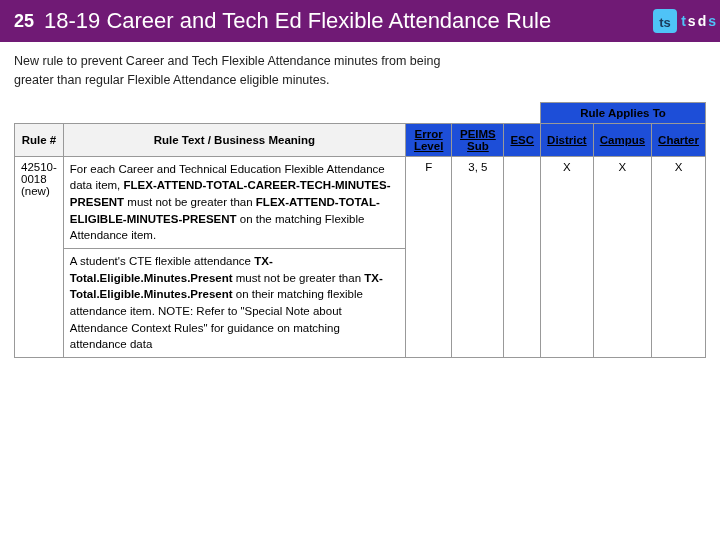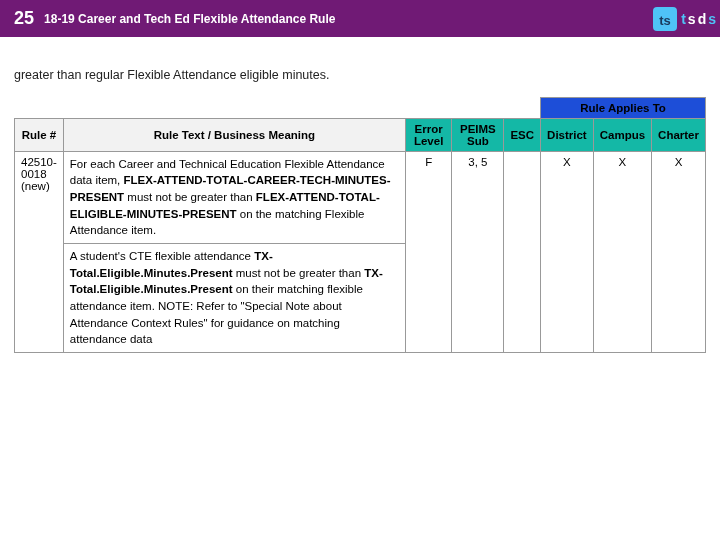--- a/index.html
+++ b/index.html
@@ -20,22 +20,22 @@
       position: relative;
     }
 
     .header-number {
       font-size: 18px;
       font-weight: bold;
       margin-right: 10px;
     }
 
     .header-title {
-      font-size: 12px;
-      font-weight: bold;
+      font-size: 22px;
+      font-weight: normal;
     }
 
     .header-logo {
       position: absolute;
       right: 4px;
       top: 50%;
       transform: translateY(-50%);
       display: flex;
       align-items: center;
       gap: 2px;
@@ -74,24 +74,25 @@
 
     
     .rule-applies-to {
       text-align: center;
       background: #1d4ed8;
       font-weight: bold;
       font-size: 11.5px;
     }
 
     .col-header {
-      background: #14b8a6;
+      background: #1d4ed8;
       font-weight: bold;
       text-align: center;
       vertical-align: middle;
+      text-decoration: underline;
     }
 
     .col-header-left {
       background: #f2f2f2;
       font-weight: bold;
       vertical-align: middle;
       margin-top: 36px;
     }
 
     .rule-text {
@@ -133,21 +134,21 @@
       </svg>
     </div>
     <span style="color:#4fc3f7;font-weight:bold;font-size:14px;">t</span>
       <span style="color:#fff;font-weight:bold;font-size:14px;">s</span>
       <span style="color:#fff;font-weight:bold;font-size:14px;">d</span>
       <span style="color:#4fc3f7;font-weight:bold;font-size:14px;">s</span>
   </div>
 </div>
 
 <div class="description">
-  <br>
+  <span>New rule to prevent Career and Tech Flexible Attendance minutes from being</span><br>
   <span>greater than regular Flexible Attendance eligible minutes.</span>
 </div>
 
 <div class="table-container">
   <table>
     <thead>
       <tr>
         <td colspan="5" style="border:none;background:#fff;"></td>
         <th colspan="3" class="rule-applies-to">Rule Applies To</th>
       </tr>

